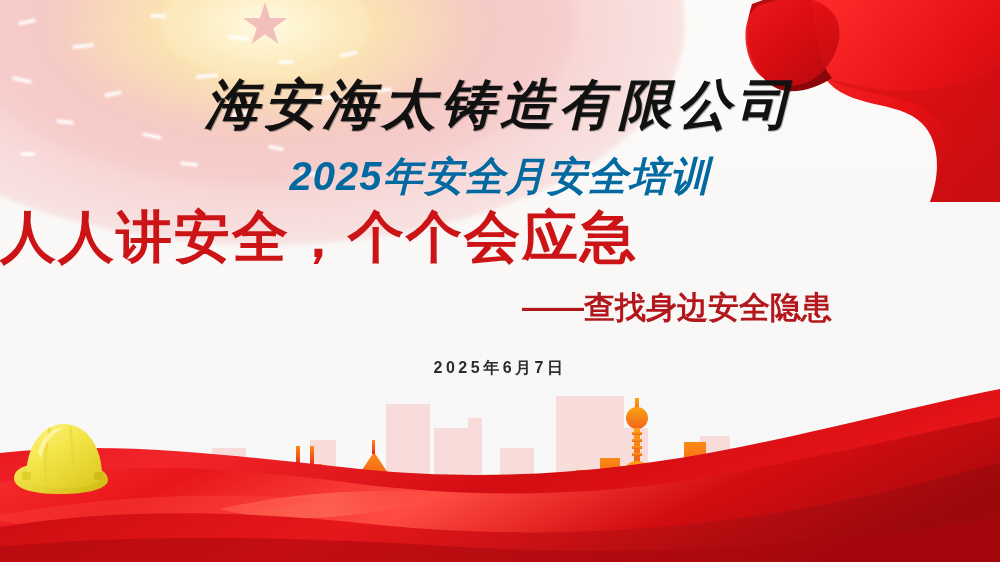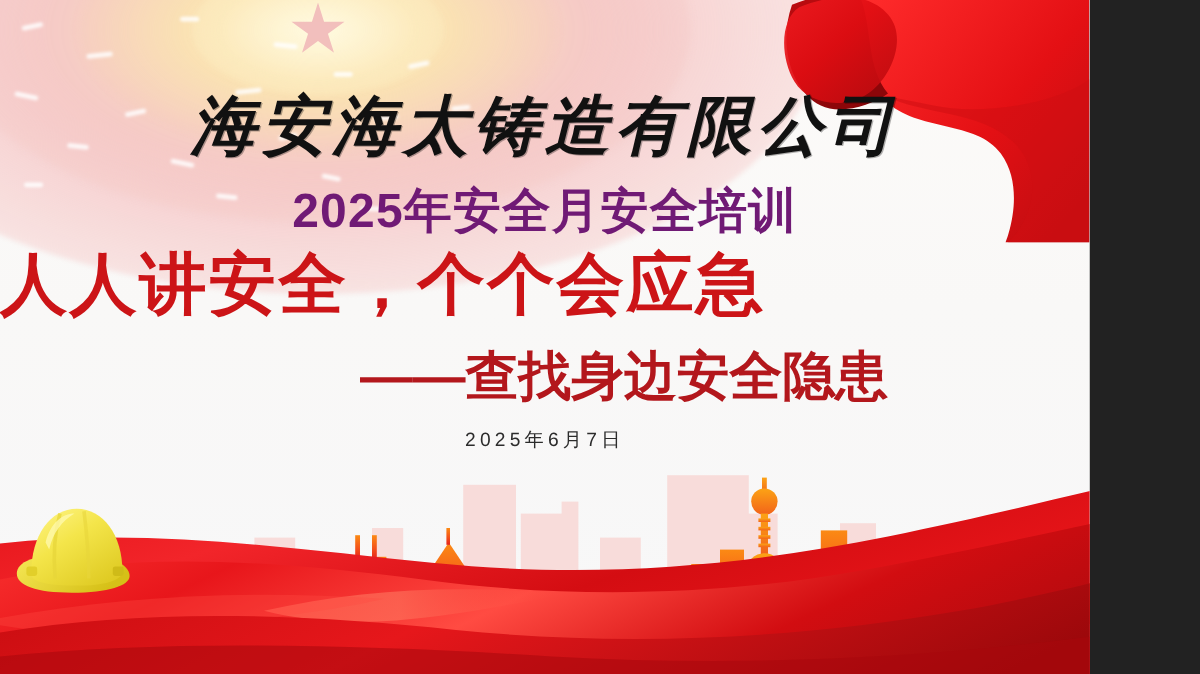--- a/index.html
+++ b/index.html
@@ -5,21 +5,21 @@
 <style>
   html, body {
     margin: 0;
     padding: 0;
     background: #222;
   }
   * { box-sizing: border-box; }
 
   .slide {
     position: relative;
-    width: 908px;
+    width: 1000px;
     height: 562px;
     overflow: hidden;
     background: #f8f8f8;
     font-family: "Liberation Sans", "DejaVu Sans", sans-serif;
   }
 
   
   .bg-base {
     position: absolute;
     inset: 0;
@@ -140,60 +140,61 @@
   }
 
   .subtitle-1 {
     position: absolute;
     top: 156px;
     left: 0; right: 0;
     text-align: center;
     font-size: 40px;
     font-weight: 700;
     letter-spacing: 1px;
-    color: #701a75;
+    color: #0369a1;
     line-height: 1;
     white-space: nowrap;
+    font-style: italic;
   }
 
   .headline {
     position: absolute;
     top: 206px;
     left: 0; right: 0;
     text-align: left;
     font-size: 56px;
     font-weight: 700;
     letter-spacing: 2px;
     color: #cc1417;
     line-height: 1.1;
     white-space: nowrap;
   }
 
   .tagline {
     position: absolute;
     top: 292px;
     right: 168px;
     text-align: right;
-    font-size: 44px;
+    font-size: 31px;
     font-weight: 700;
     letter-spacing: 0px;
     color: #b3171c;
     line-height: 1;
     white-space: nowrap;
   }
 
   .meta {
     position: absolute;
     top: 356px;
     left: 0; right: 0;
     text-align: center;
   }
   .meta-date {
     font-size: 16px;
-    font-weight: 400;
+    font-weight: 700;
     letter-spacing: 3.5px;
     color: #2c2c2c;
     line-height: 1.55;
   }
   .meta-speaker {
     font-size: 17px;
     font-weight: 700;
     letter-spacing: 3.5px;
     color: #2c2c2c;
     line-height: 1.55;

